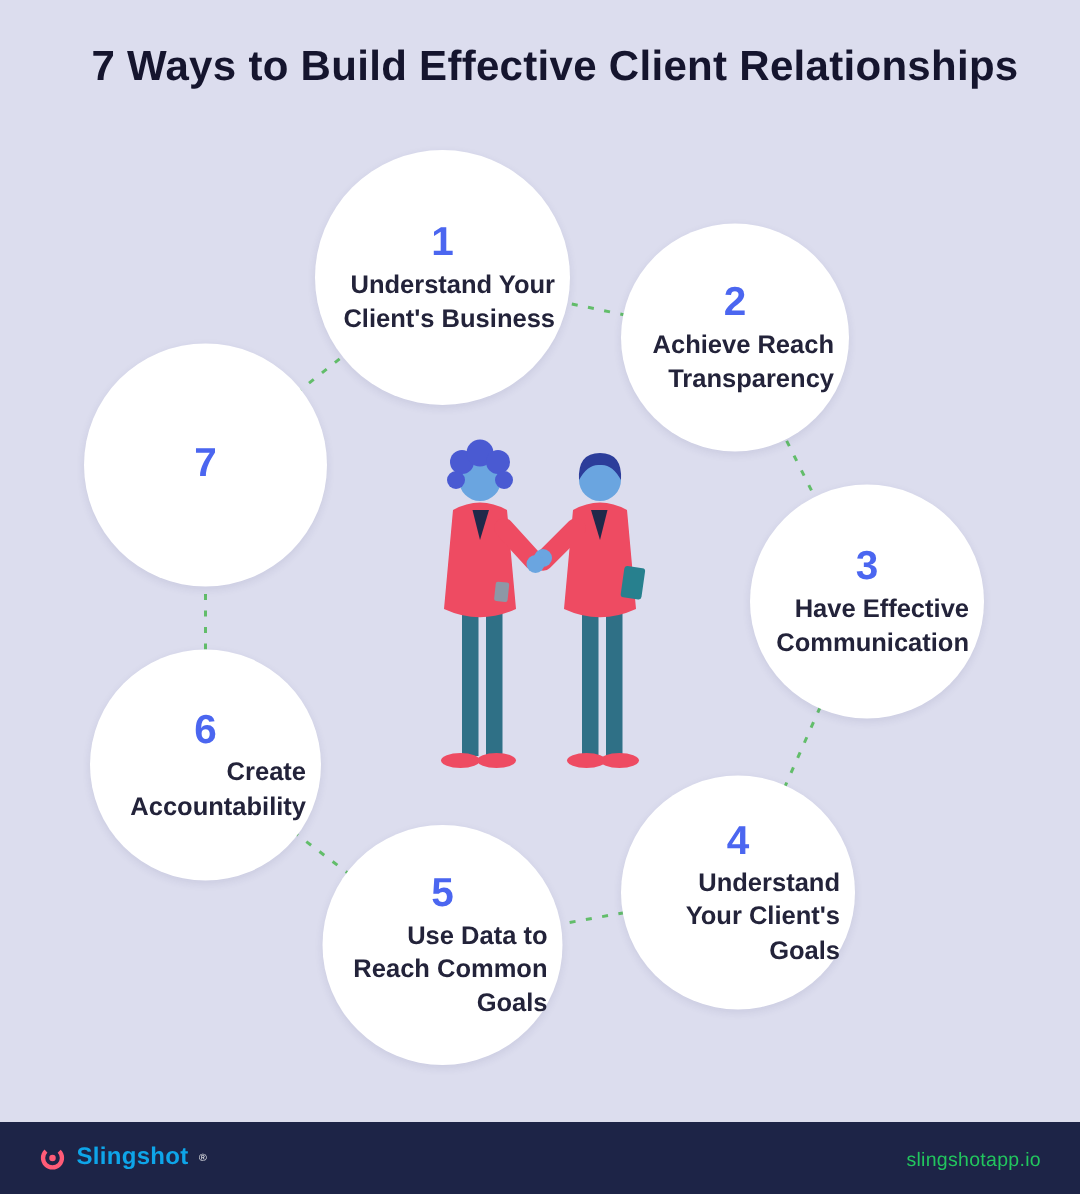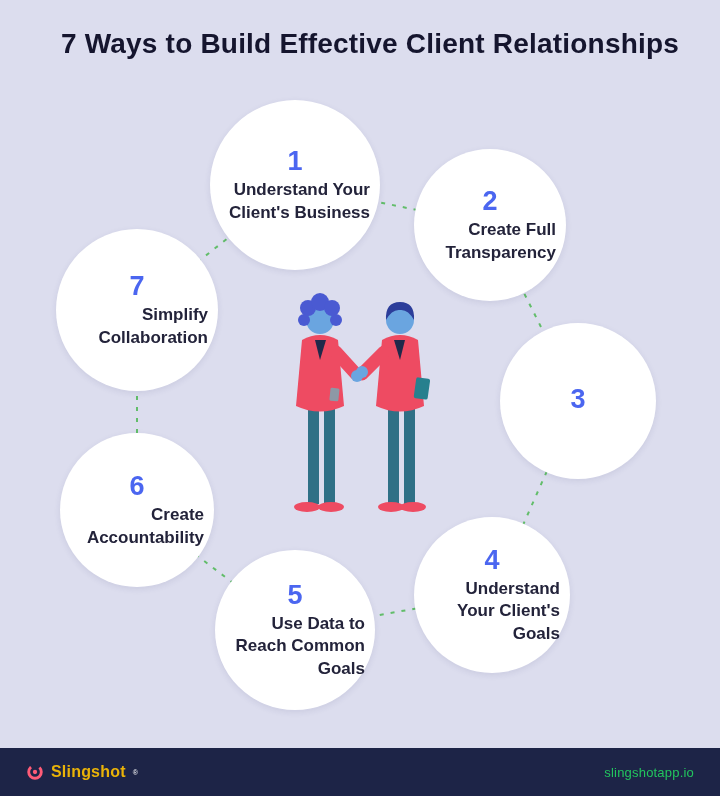--- a/index.html
+++ b/index.html
@@ -60,21 +60,21 @@
     left:250px;top:278px;width:220px;height:270px;
   }
   .footer{
     position:absolute;left:0;bottom:0;z-index:3;
     width:100%;height:48px;
     background:var(--footer-background);
     display:flex;align-items:center;justify-content:space-between;
     padding:0 26px;
   }
   .brand{display:flex;align-items:center;gap:7px;color:#fff;}
-  .brand-name{font-size:16px;font-weight:700;color:#eab308;letter-spacing:.2px;}
+  .brand-name{font-size:16px;font-weight:700;color:#0ea5e9;letter-spacing:.2px;}
   .brand-reg{font-size:7px;color:#fff;align-self:flex-start;margin-top:6px;}
   .site{font-size:13px;color:#22c55e;letter-spacing:.2px;}
 </style>
 </head>
 <body>
 
 <div class="page">
 
   <h1 class="title">7 Ways to Build Effective Client Relationships</h1>
 
@@ -88,45 +88,45 @@
     <line x1="137" y1="310" x2="295" y2="185"></line>
   </svg>
 
   <div class="bubble" style="left:210px;top:100px;width:170px;height:170px;">
     <div class="num">1</div>
     <div class="label">Understand Your Client's Business</div>
   </div>
 
   <div class="bubble" style="left:414px;top:149px;width:152px;height:152px;">
     <div class="num">2</div>
-    <div class="label">Create Full Transparency</div>
+    <div class="label">Achieve Reach Transparency</div>
   </div>
 
   <div class="bubble" style="left:500px;top:323px;width:156px;height:156px;">
     <div class="num">3</div>
+    <div class="label">Have Effective Communication</div>
   </div>
 
   <div class="bubble" style="left:414px;top:517px;width:156px;height:156px;">
     <div class="num">4</div>
     <div class="label">Understand Your Client's Goals</div>
   </div>
 
   <div class="bubble" style="left:215px;top:550px;width:160px;height:160px;">
     <div class="num">5</div>
     <div class="label">Use Data to Reach Common Goals</div>
   </div>
 
   <div class="bubble" style="left:60px;top:433px;width:154px;height:154px;">
     <div class="num">6</div>
     <div class="label">Create Accountability</div>
   </div>
 
   <div class="bubble" style="left:56px;top:229px;width:162px;height:162px;">
     <div class="num">7</div>
-    <div class="label">Simplify Collaboration</div>
   </div>
 
   <div class="illustration">
     <svg width="220" height="270" viewBox="0 0 220 270" aria-hidden="true">
 
       <g>
         <rect x="58" y="128" width="11" height="98" fill="#2f7086"></rect>
         <rect x="74" y="128" width="11" height="98" fill="#2f7086"></rect>
         <ellipse cx="57" cy="229" rx="13" ry="5" fill="#ee4b62"></ellipse>
         <ellipse cx="81" cy="229" rx="13" ry="5" fill="#ee4b62"></ellipse>

